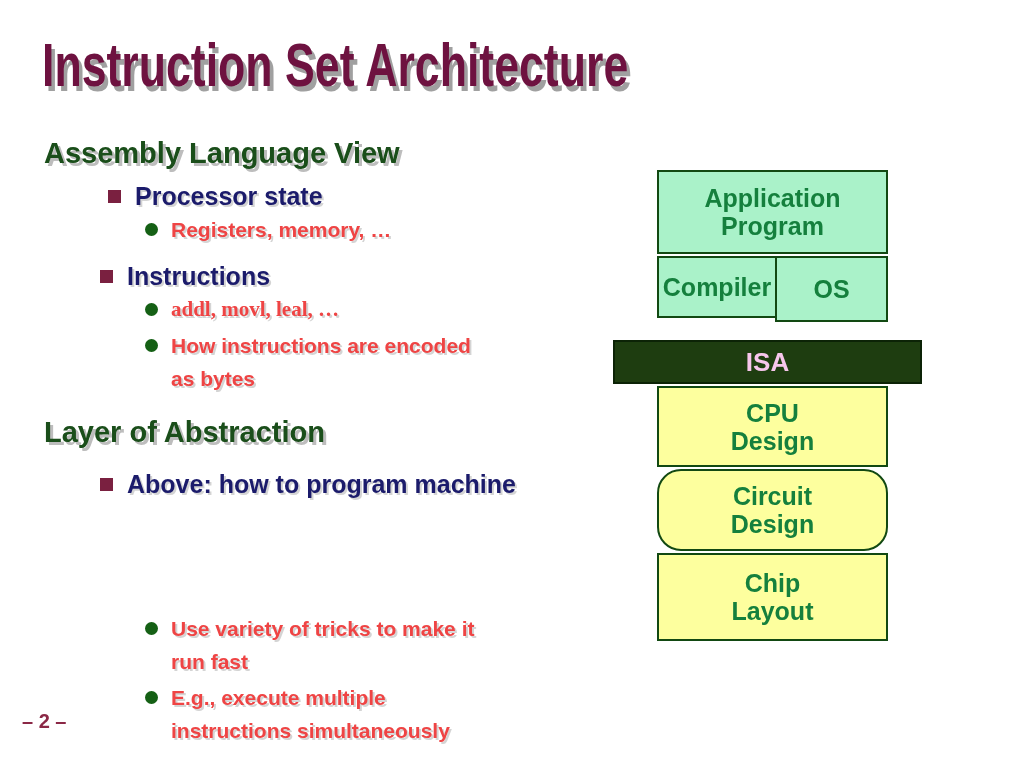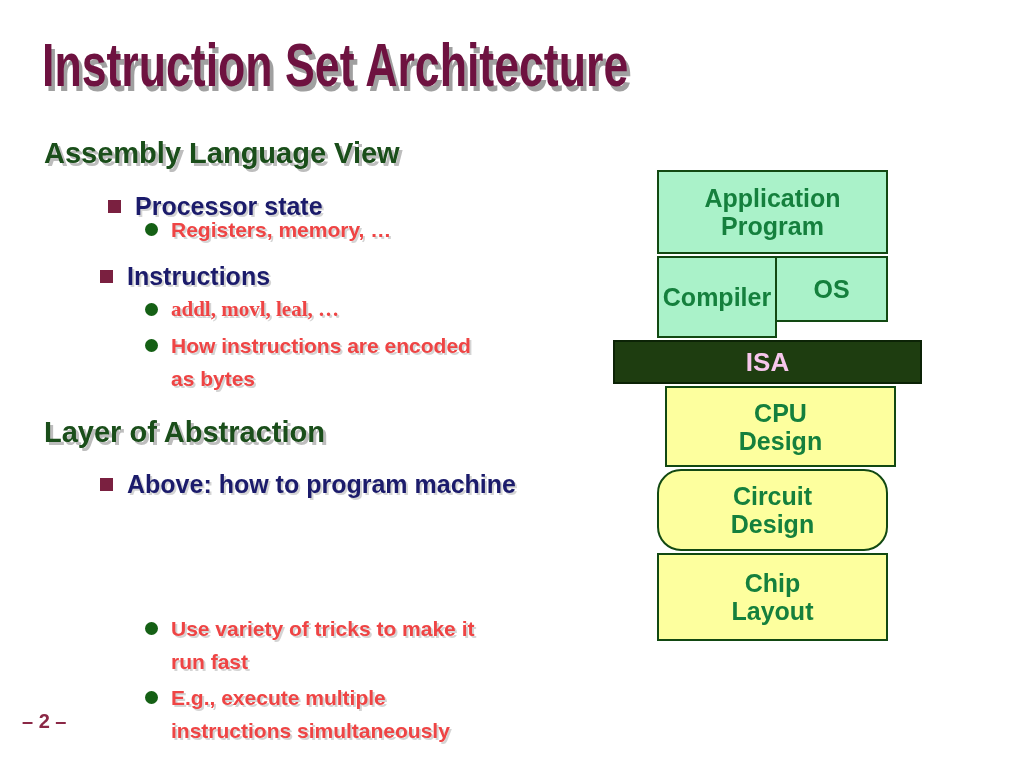--- a/index.html
+++ b/index.html
@@ -55,21 +55,21 @@
   .l2 .txt {
     font-size:21px; line-height:33px; color:#ef4444;
     text-shadow:2px 2px 0 rgba(160,160,160,0.45);
     white-space:pre-line;
   }
   .row.mono .txt {
     font-family:Liberation Serif, serif;
     font-size:21px; letter-spacing:0;
   }
 
-  #item-1-0 { top:192px;padding-left:8px; }
+  #item-1-0 { top:182px;padding-left:8px; }
   #item-1-1 { top:213px; }
   #item-1-2 { top:262px; }
   #item-1-3 { top:293px; }
   #item-1-4 { top:329px; }
   #item-2-0 { top:470px; }
   #item-2-1 { top:504px; }
   #item-2-2 { top:579px; }
   #item-2-3 { top:612px; }
   #item-2-4 { top:681px; }
 
@@ -87,23 +87,23 @@
     text-align:center;
   }
   .dbox .lbl {
     font-size:25px; line-height:28px; font-weight:bold;
     color:#15803d; white-space:pre-line; text-align:center;
   }
   .mint { background:#aaf2c9; }
   .yellow { background:#fdff9e; }
 
   #box-app      { left:657px; top:170px; width:231px; height:84px; }
-  #box-compiler { left:657px; top:256px; width:120px; height:82px; }
+  #box-compiler { left:657px; top:256px; width:120px; height:62px; }
   #box-os       { left:775px; top:256px; width:113px; height:66px; }
-  #box-cpu      { left:657px; top:386px; width:231px; height:81px;margin-left:8px; }
+  #box-cpu      { left:657px; top:386px; width:231px; height:81px; }
   #box-circuit  { left:657px; top:469px; width:231px; height:82px;border-radius:24px; }
   #box-chip     { left:657px; top:553px; width:231px; height:88px; }
 
   #isa-bar {
     position:absolute; left:613px; top:340px; width:309px; height:44px;
     background:#1e3d10; border:2px solid #0c2306;
     display:flex; align-items:center; justify-content:center;
   }
   #isa-bar .lbl {
     font-size:26px; font-weight:bold; color:#f7c6ec; line-height:26px;

